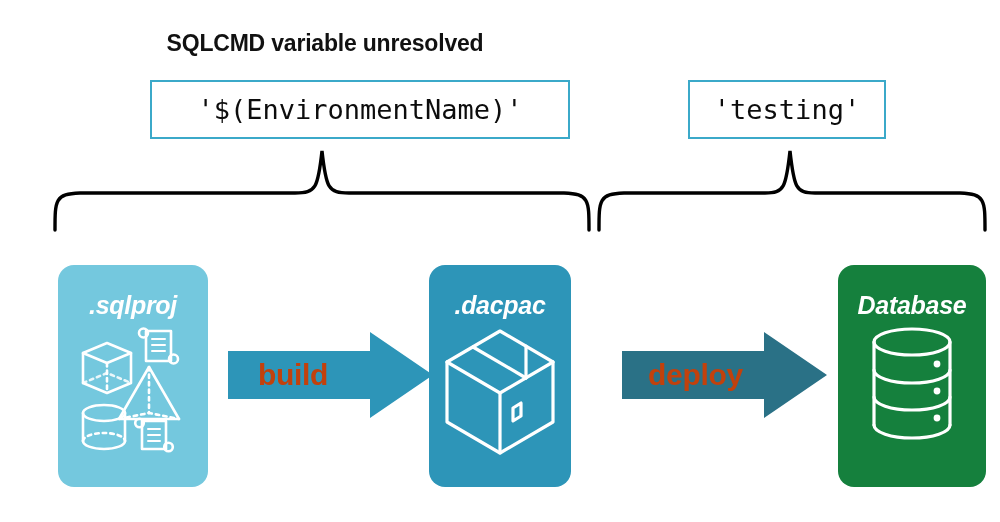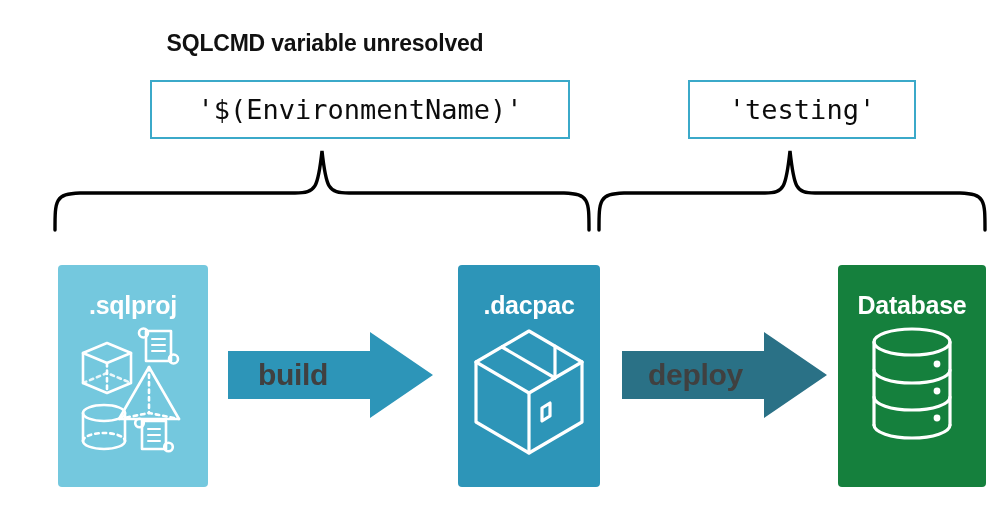--- a/index.html
+++ b/index.html
@@ -43,36 +43,37 @@
     display: flex;
     align-items: center;
     justify-content: center;
     font-family: "DejaVu Sans Mono", "Liberation Mono", monospace;
     font-size: 27px;
     color: #0c0c0c;
     letter-spacing: 0px;
     white-space: nowrap;
   }
   #code-left  { left: 130px; top: 80px; width: 420px; height: 59px; }
-  #code-right { left: 668px; top: 80px; width: 228px; height: 59px; }
+  #code-right { left: 668px; top: 80px; width: 198px; height: 59px; }
 
   
   .brace-svg {
     position: absolute;
     top: 148px;
     overflow: visible;
   }
   #brace-left  { left: 30px; }
   #brace-right { left: 574px; }
 
   
   .flow-box {
     position: absolute;
-    border-radius: 4px;
+    border-radius: 16px;
     display: block;
+    font-style: italic;
   }
   .flow-box .box-label {
     position: absolute;
     left: 0;
     right: 0;
     top: 26px;
     text-align: center;
     font-family: "Liberation Sans", sans-serif;
     font-weight: bold;
     font-size: 25px;
@@ -82,42 +83,42 @@
   }
   .flow-box .box-art {
     position: absolute;
     left: 0;
     right: 0;
     top: 60px;
     display: flex;
     justify-content: center;
   }
   #box-sqlproj  { left: 38px;  top: 265px; width: 150px; height: 222px; background: #74C8DE; }
-  #box-dacpac   { left: 438px; top: 265px; width: 142px; height: 222px; background: #2D95B8; }
+  #box-dacpac   { left: 409px; top: 265px; width: 142px; height: 222px; background: #2D95B8; }
   #box-database { left: 818px; top: 265px; width: 148px; height: 222px; background: #15803d; }
 
   
   .arrow {
     position: absolute;
   }
   .arrow-label {
     position: absolute;
     left: 0;
     right: 0;
     top: 0;
     bottom: 0;
     display: flex;
     align-items: center;
     justify-content: flex-start;
     padding-left: 26px;
     box-sizing: border-box;
     font-family: "Liberation Sans", sans-serif;
     font-weight: bold;
     font-size: 30px;
-    color: #404040;
+    color: #c2410c;
     letter-spacing: -0.3px;
     white-space: nowrap;
     pointer-events: none;
   }
   #arrow-build  { left: 208px; top: 332px; width: 205px; height: 86px; }
   #arrow-deploy { left: 602px; top: 332px; width: 205px; height: 86px; }
   #arrow-build .arrow-label  { padding-left: 30px; }
   #arrow-deploy .arrow-label { }
 </style>
 </head>

